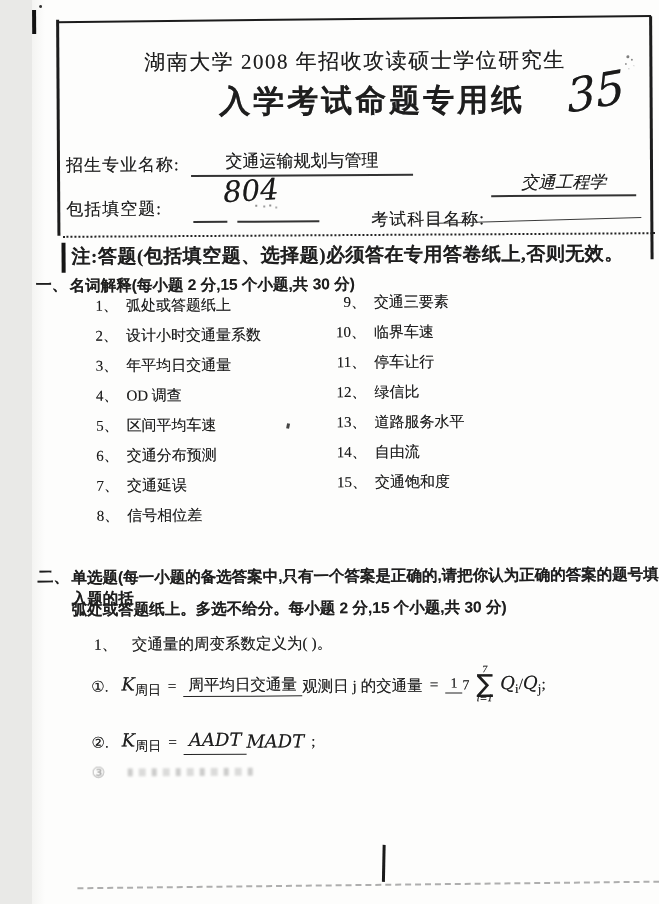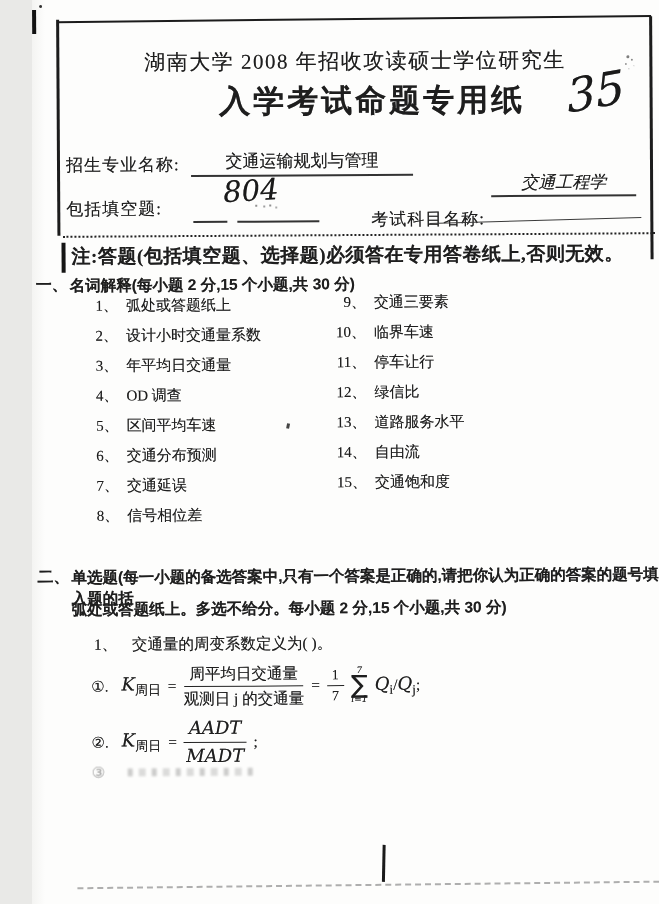--- a/index.html
+++ b/index.html
@@ -59,21 +59,21 @@
   .col-left .no{width:26px;}
   .col-right .no{width:32px;}
   .tick{left:252px;top:423px;width:2.5px;height:5px;background:#444;transform:rotate(12deg);}
 
   
   .qtext{font-size:15.5px;}
   .opt{position:absolute;display:flex;align-items:center;gap:7px;font-size:15.5px;}
   .optlabel{font-size:15px;margin-right:6px;}
   .kvar i,.qe i{font-family:"DejaVu Serif",serif;font-style:italic;font-size:18px;}
   .kvar sub,.qe sub{font-size:13px;vertical-align:-4px;letter-spacing:0;}
-  .frac{display:inline-flex;flex-direction:column;align-items:center;line-height:1.25;}
+  .frac{display:inline-flex;flex-direction:row;align-items:flex-start;line-height:1.25;}
   .frac .num{border-bottom:1.6px solid #222;padding:0 5px 2px;}
   .frac .den{padding-top:2px;}
   .frac.lat .num,.frac.lat .den{font-family:"DejaVu Serif",serif;font-style:italic;font-size:18px;}
   .frac.sm{font-size:14px;line-height:1.1;}
   .sigma{display:inline-flex;flex-direction:column;align-items:center;line-height:.85;}
   .sigma .sig{font-size:25px;font-family:"DejaVu Sans",sans-serif;}
   .sigma .lim{font-size:9px;font-style:italic;font-family:"DejaVu Serif",serif;}
   .opt3{opacity:.38;filter:blur(.6px);}
   .smudge{display:inline-block;width:130px;height:8px;margin-left:10px;
           background:repeating-linear-gradient(90deg,rgba(0,0,0,.5) 0 5px,transparent 5px 11px,rgba(0,0,0,.35) 11px 18px,transparent 18px 24px);

